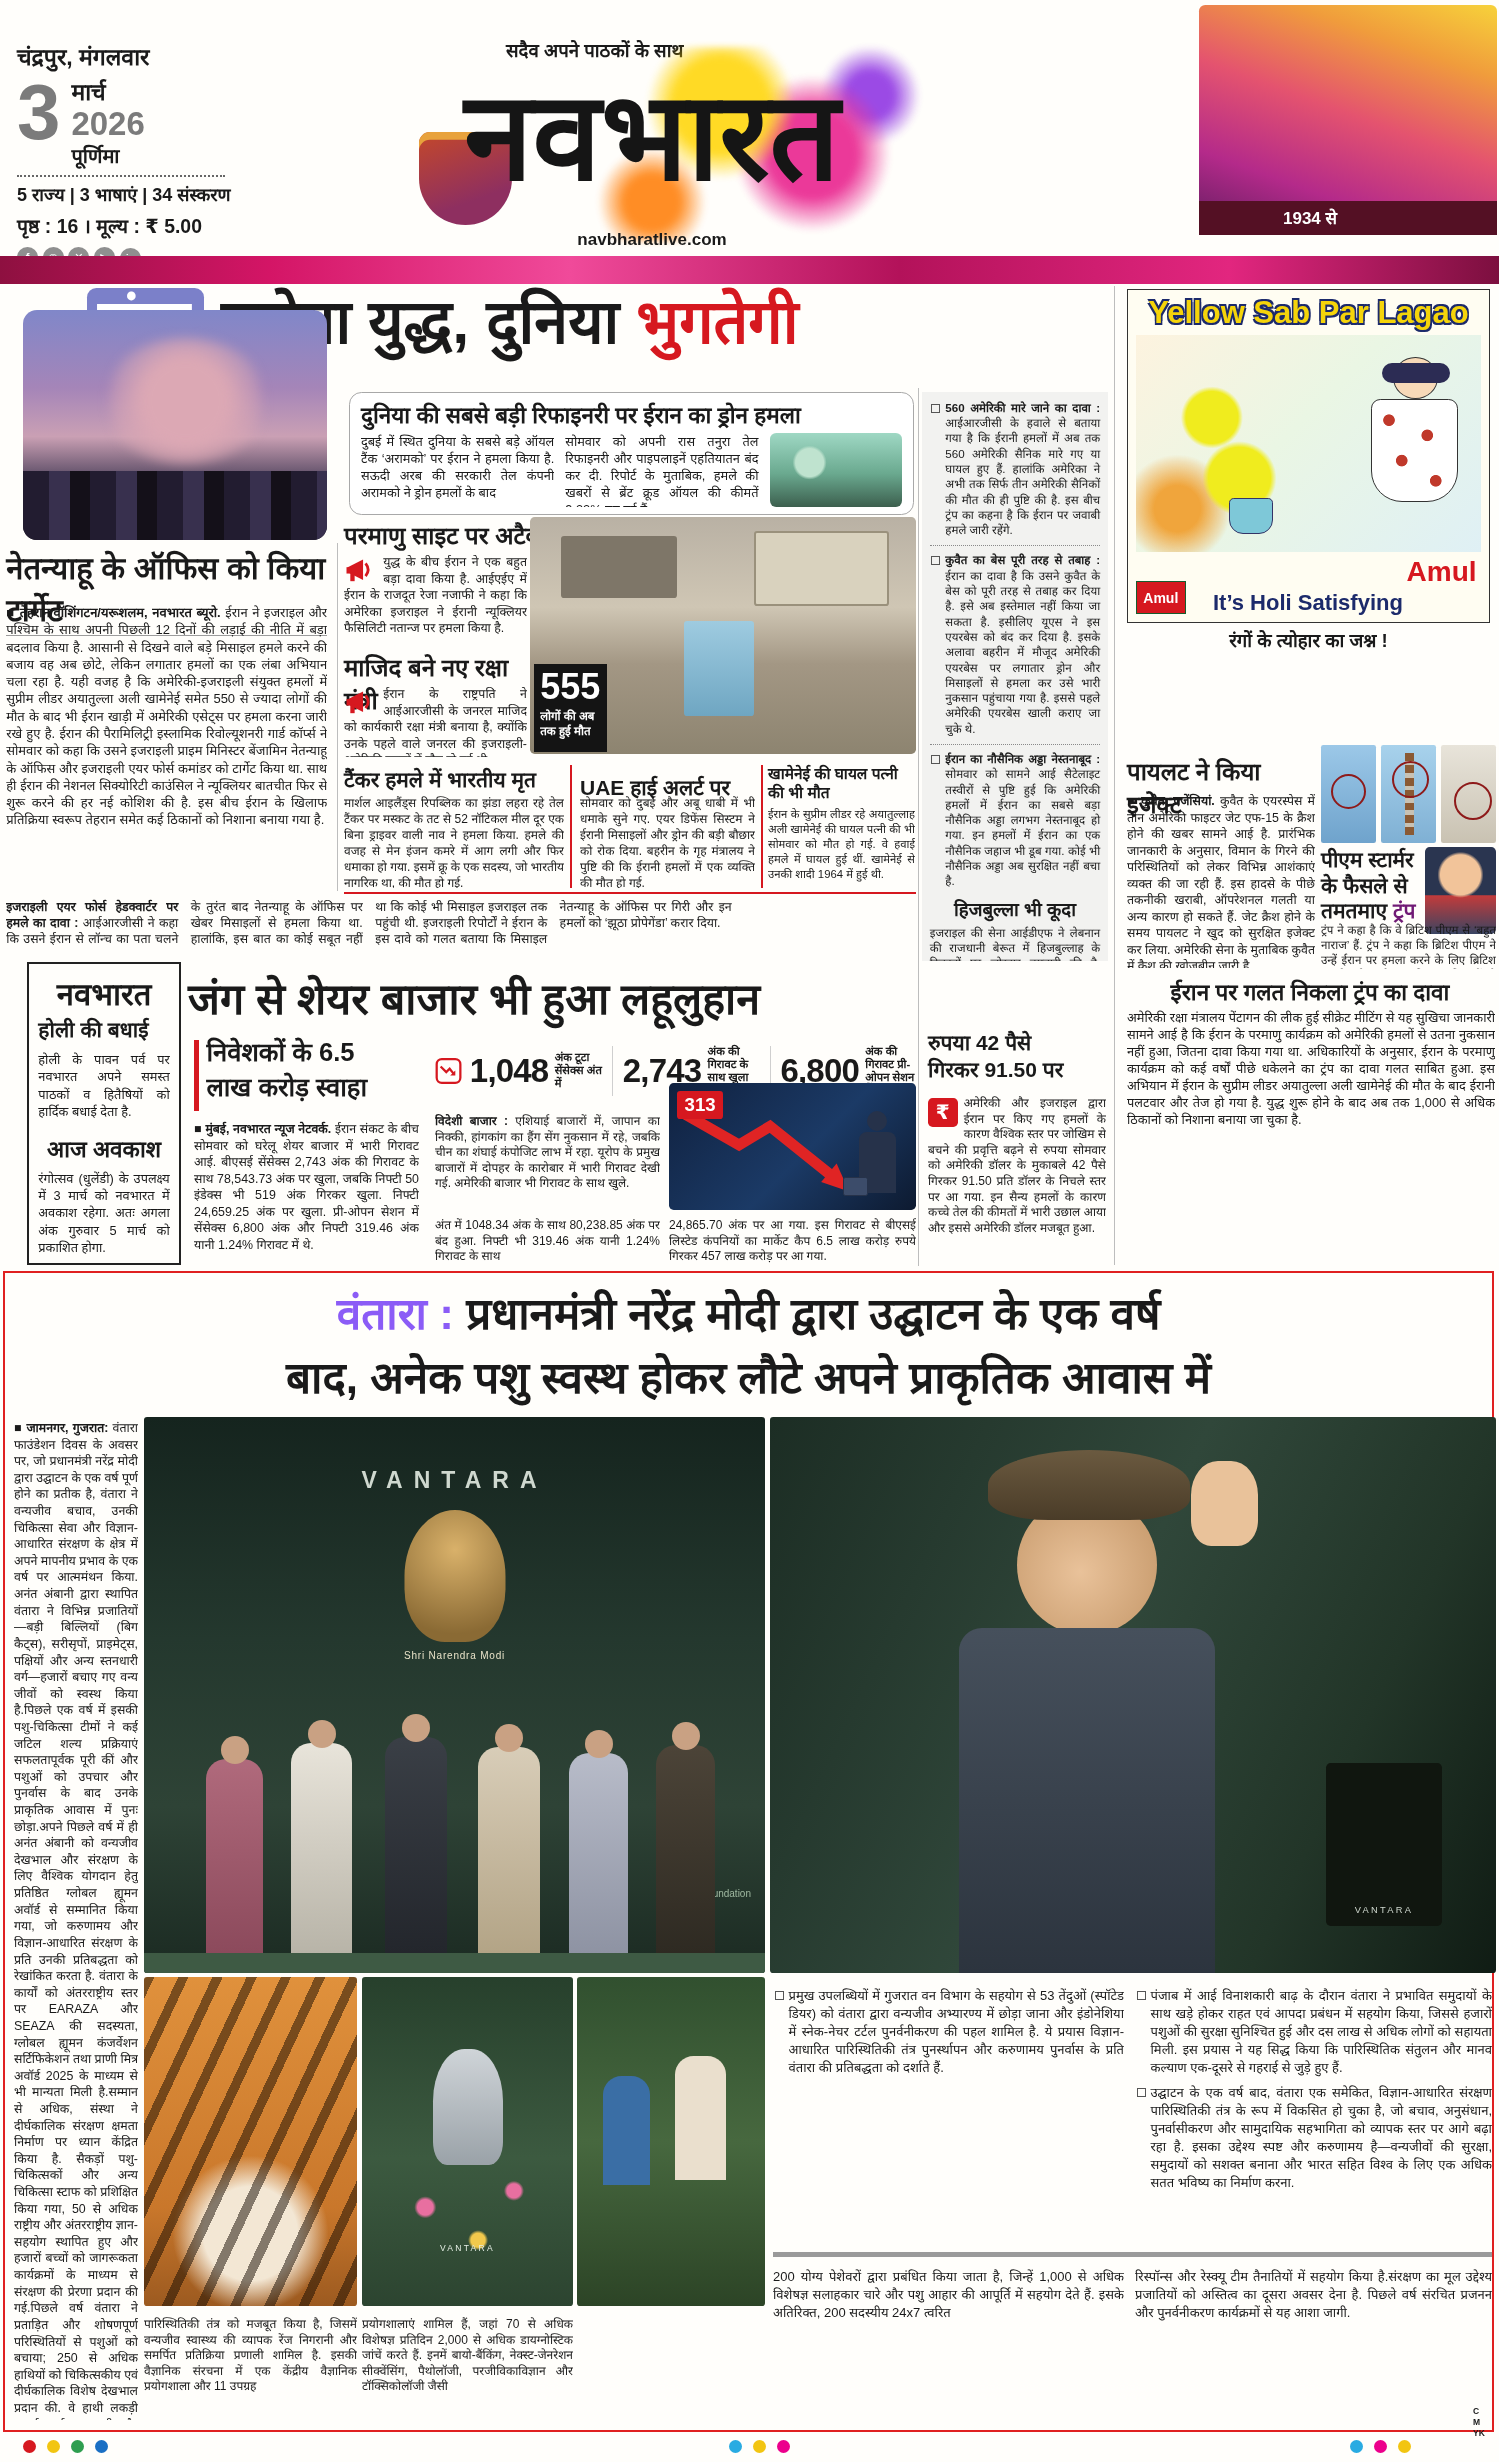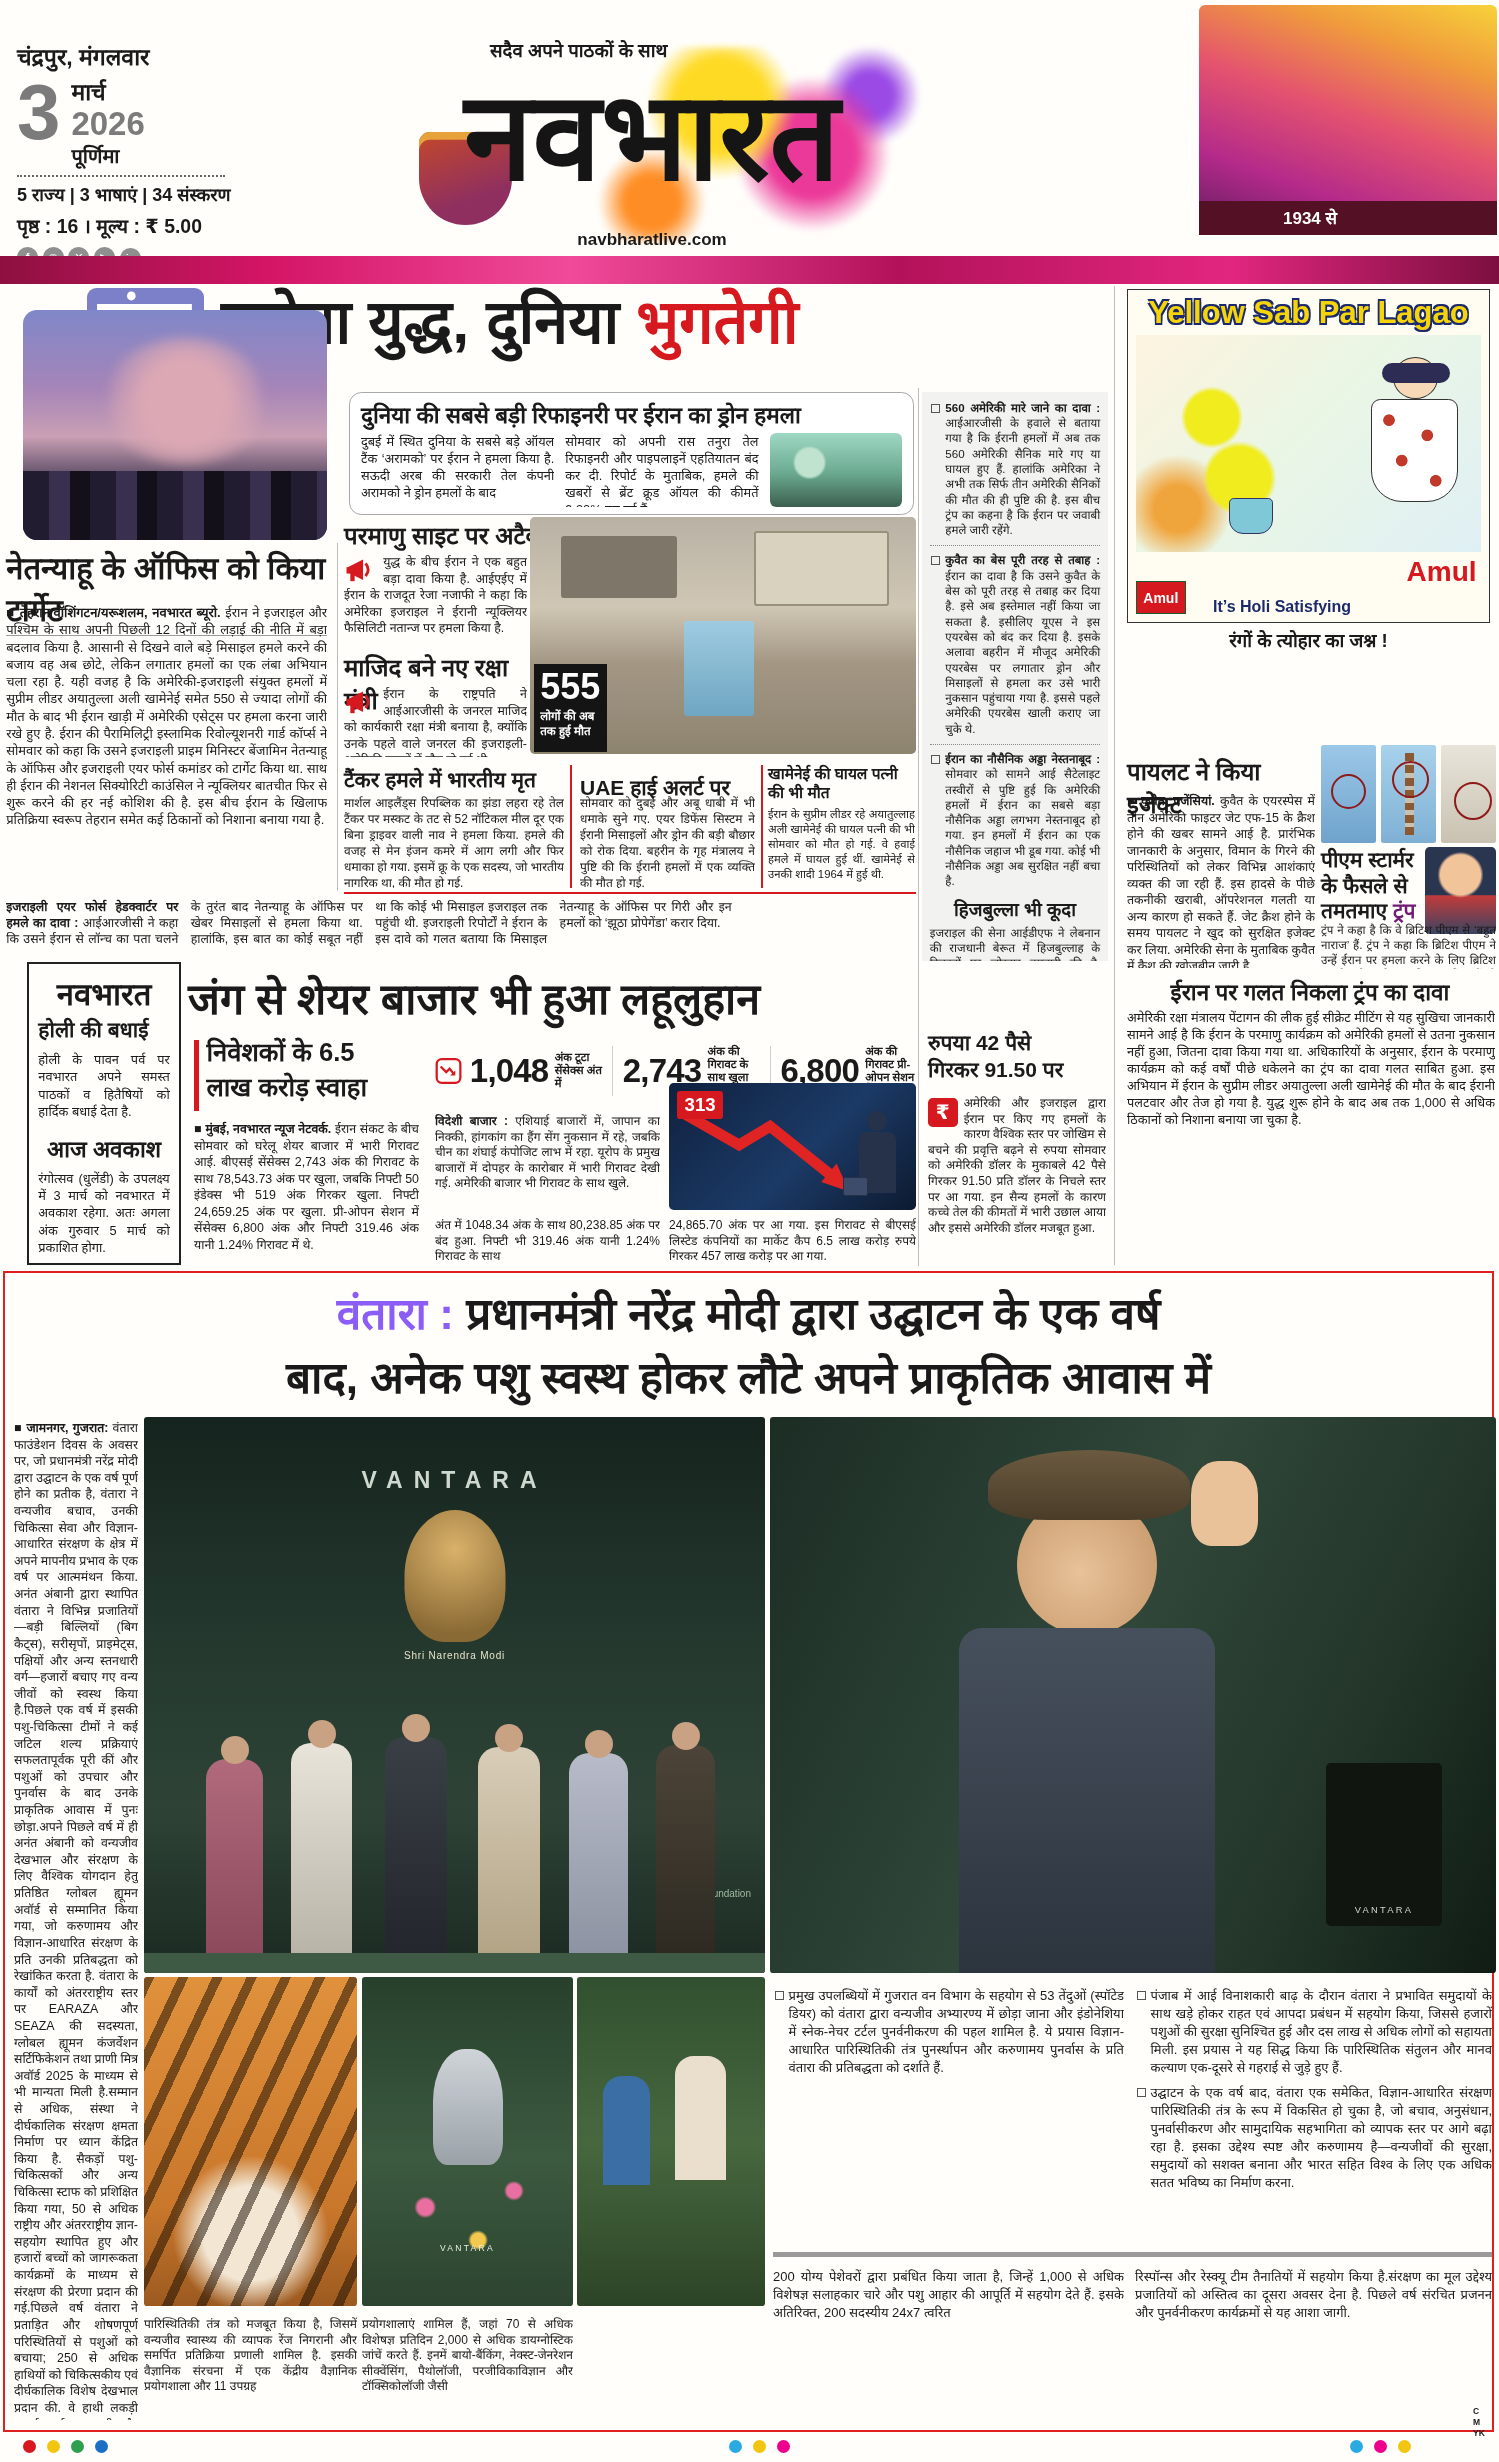--- a/index.html
+++ b/index.html
@@ -44,21 +44,21 @@
       </div>
     </div>
     <div style="border-top:2.3px dotted #666;width:208px;margin:6.2px 0 4.7px 0;"></div>
     <div class="b" style="font-size:18px;">5 राज्य | 3 भाषाएं | 34 संस्करण</div>
     <div class="b" style="font-size:19.4px;margin-top:6.2px;">पृष्ठ : 16 । मूल्य : ₹ 5.00</div>
     <div style="margin-top:7.8px;">
       <span class="soc">f</span><span class="soc">◉</span><span class="soc">✕</span><span class="soc">▶</span><span class="soc" style="font-size:9.3px;">in</span>
     </div>
   </div>
 
-  <div class="abs b" style="left:490px;top:37px;font-size:18.6px;">सदैव अपने पाठकों के साथ</div>
+  <div class="abs b" style="left:506px;top:37px;font-size:18.6px;">सदैव अपने पाठकों के साथ</div>
 
   <div class="abs" style="left:365px;top:47px;width:574px;height:194px;filter:blur(3.1px);opacity:.85;
        background:radial-gradient(circle at 62% 30%,#ffd400 0 47px,transparent 74px),
                   radial-gradient(circle at 78% 55%,#e81788 0 43px,transparent 78px),
                   radial-gradient(circle at 50% 80%,#ff7a00 0 27px,transparent 54px),
                   radial-gradient(circle at 88% 25%,#8a2be2 0 23px,transparent 50px);"></div>
   <div class="abs" style="left:419px;top:132px;width:93px;height:93px;border-radius:11px 11px 50% 50%;
        background:linear-gradient(160deg,#c4482a,#8e2f60 70%);box-shadow:inset 0 7.8px 0 #e8a23c;"></div>
   <div class="abs b" style="left:365px;top:57px;width:574px;text-align:center;font-size:123px;line-height:1.3;color:#151515;">नवभारत</div>
   <div class="abs b" style="left:497px;top:230px;width:310px;text-align:center;font-size:17px;">navbharatlive.com</div>
@@ -179,21 +179,21 @@
       <div style="position:absolute;right:43px;top:22px;width:43px;height:40px;border-radius:50%;background:#f7d9b8;border:1.6px solid #333;"></div>
       <div style="position:absolute;right:31px;top:28px;width:68px;height:20px;border-radius:11px;background:#2c2c54;"></div>
       <div style="position:absolute;right:23px;top:64px;width:85px;height:101px;border-radius:9.3px 9.3px 31px 31px;border:1.6px solid #333;
            background:radial-gradient(circle at 20% 20%,#c0392b 0 5.4px,transparent 6.2px),radial-gradient(circle at 65% 35%,#c0392b 0 5.4px,transparent 6.2px),
            radial-gradient(circle at 35% 60%,#c0392b 0 5.4px,transparent 6.2px),radial-gradient(circle at 75% 80%,#c0392b 0 5.4px,transparent 6.2px),#fff;"></div>
       <div style="position:absolute;left:93px;bottom:18.6px;width:42px;height:34px;border-radius:4.7px 4.7px 14px 14px;background:#7ec8d8;border:1.6px solid #336;"></div>
     </div>
     <div style="position:absolute;right:12.4px;bottom:34px;text-align:center;">
       <div class="b" style="font-size:28px;color:#d6181f;">Amul</div>
     </div>
-    <div class="b" style="position:absolute;left:85px;bottom:6.2px;font-size:16px;color:#1c2a6b;">It’s Holi Satisfying</div>
+    <div class="b" style="position:absolute;left:85px;bottom:6.2px;font-size:22px;color:#1c2a6b;">It’s Holi Satisfying</div>
     <div style="position:absolute;left:7.8px;bottom:7.8px;width:48px;height:31px;background:#d6181f;color:#fff;border:1.6px solid #165c2d;
          display:flex;align-items:center;justify-content:center;font-weight:700;font-size:14px;">Amul</div>
   </div>
   <div class="abs b" style="left:1127px;top:627px;width:363px;text-align:center;font-size:18.6px;">रंगों के त्योहार का जश्न !</div>
 
   <div class="abs b" style="left:1127px;top:754px;width:194px;font-size:24px;">पायलट ने किया इजेक्ट</div>
 
   <div class="abs" style="left:1321px;top:745px;width:175px;height:98px;display:flex;gap:4.7px;">
     <div style="position:relative;flex:1;background:linear-gradient(180deg,#9cc8e8,#6fa3cc);border-radius:2.3px;">
       <div style="position:absolute;left:18%;top:30%;width:31px;height:31px;border:2.3px solid #8e1a1a;border-radius:50%;"></div>

